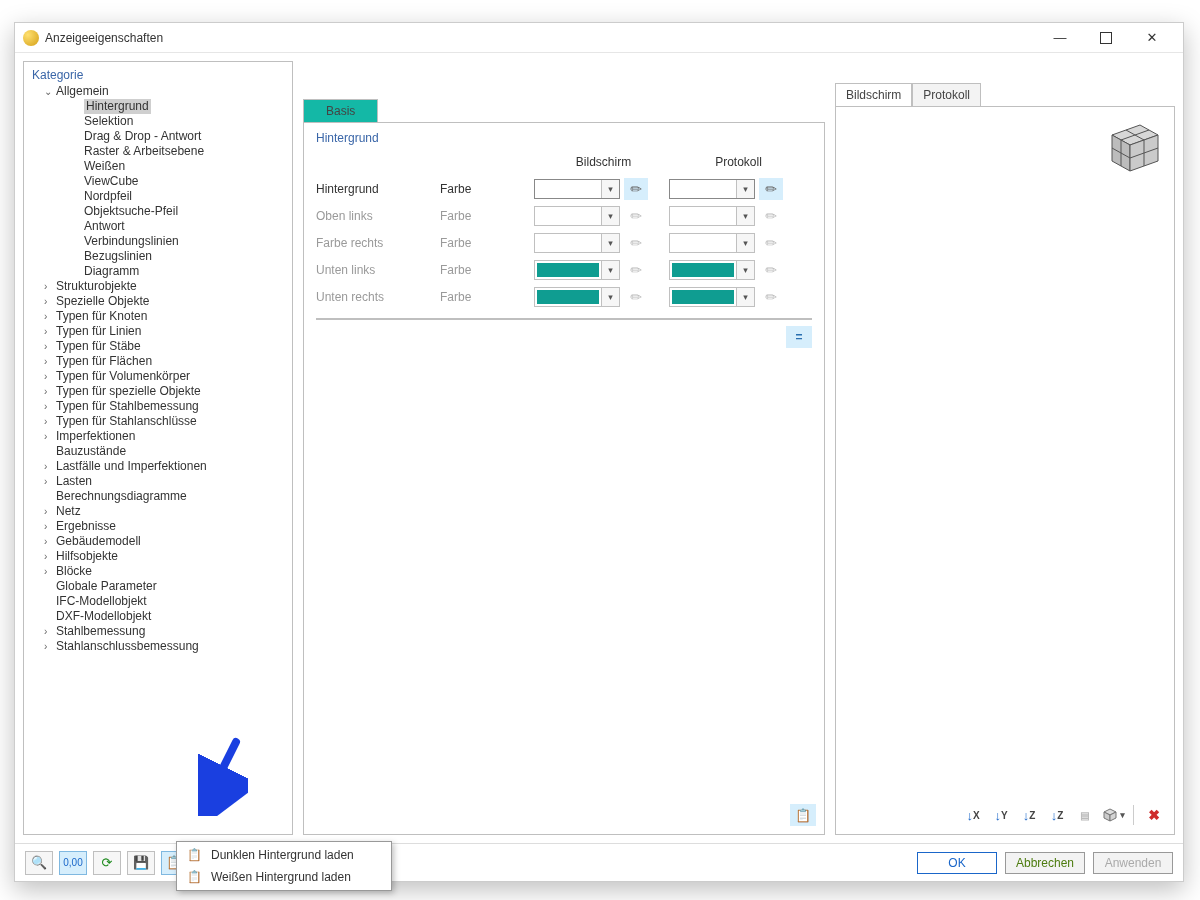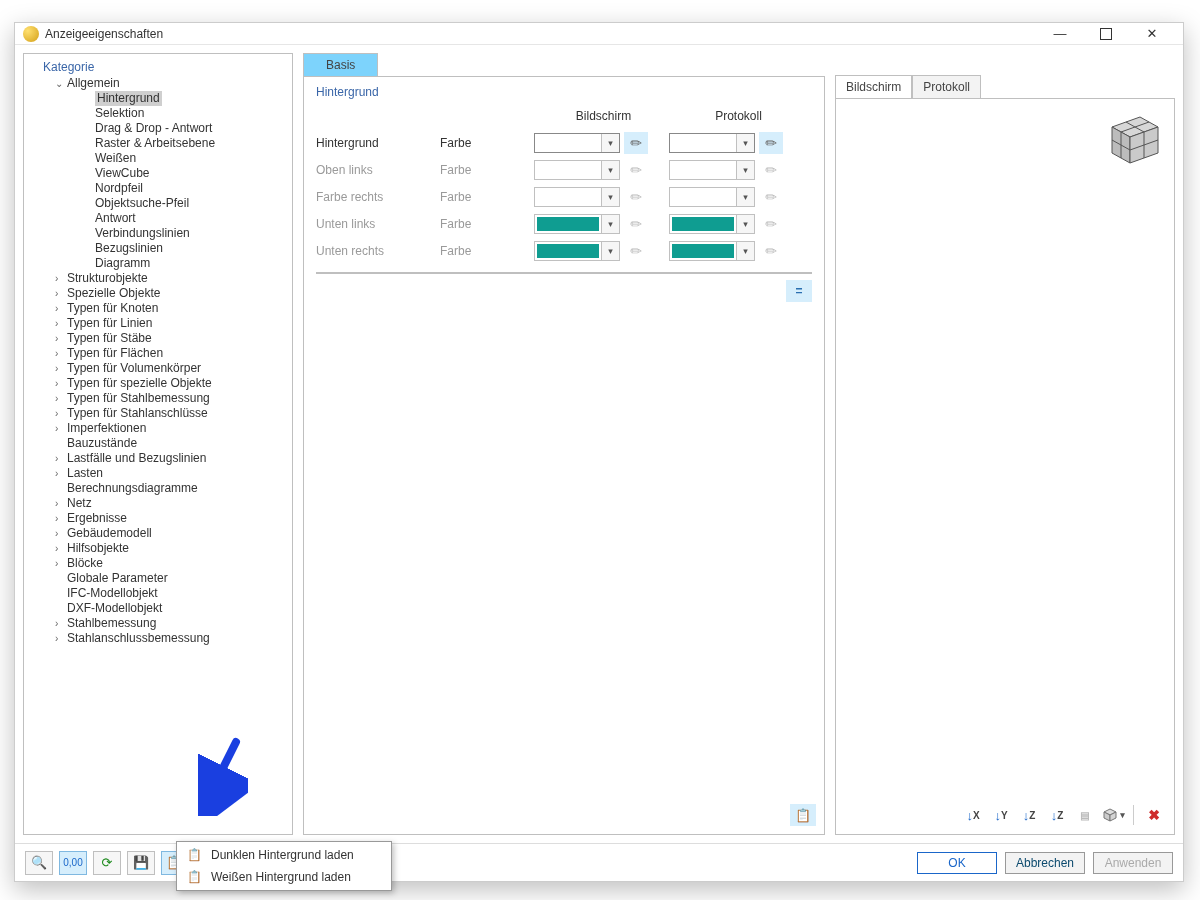--- a/index.html
+++ b/index.html
@@ -14,21 +14,21 @@
   }
   .window {
     position: absolute; left: 14px; top: 22px;
     width: 1170px; height: 860px;
     background: #fff;
     border: 1px solid #ccc;
     box-shadow: 0 8px 24px rgba(0,0,0,0.25);
     display: flex; flex-direction: column;
   }
   .titlebar {
-    height: 22px;
+    height: 30px;
     display: flex; align-items: center;
     padding: 0 8px;
     border-bottom: 1px solid #e6e6e6;
   }
   .titlebar .icon {
     width: 16px; height: 16px;
     background: radial-gradient(circle at 30% 30%, #ffe070, #d4a017);
     border-radius: 50%;
     margin-right: 6px;
   }
@@ -44,21 +44,21 @@
   }
   .body {
     flex: 1; display: flex; padding: 8px; gap: 10px;
     min-height: 0;
   }
   .sidebar {
     width: 270px;
     border: 1px solid #bfbfbf;
     background: #fff;
     display: flex; flex-direction: column;
-    padding: 4px 11px;
+    padding: 4px 0;
   }
   .sidebar-title {
     color: #3a66a8; font-weight: 400;
     padding: 2px 8px 2px 8px;
   }
   .tree { flex: 1; overflow: auto; padding: 0 4px; }
   .tree-item {
     display: flex; align-items: center;
     padding: 0 4px; line-height: 15px;
     white-space: nowrap;
@@ -81,21 +81,21 @@
   .tabbar {
     display: flex; gap: 0;
   }
   .tab {
     border: 1px solid #bfbfbf;
     border-bottom: none;
     padding: 4px 22px;
     background: #f3f3f3;
     color: #444;
   }
-  .tab.active { background: #7dd3fc; }
+  .tab.active { background: #14b8a6; margin-top: 38px; }
   .panel {
     flex: 1; border: 1px solid #bfbfbf; background: #fff;
     padding: 8px 12px 8px 12px;
     display: flex; flex-direction: column;
     position: relative;
   }
   .section-title { color: #3a66a8; margin-bottom: 10px; }
   .col-headers {
     display: flex; margin-bottom: 6px;
   }
@@ -201,21 +201,21 @@
     font-size: 13px; color: #444;
   }
   .footer .fbtn.hl { background: #d6eefc; border-color: #7fb8e0; }
   .footer .fbtn.drop { width: 34px; gap: 2px; }
   .footer .right-btns {
     position: absolute; right: 10px; display: flex; gap: 8px;
   }
   .footer button.std {
     min-width: 80px; height: 22px;
     border: 1px solid #999; background: #f3f3f3;
-    font: inherit; color: #0c4a6e;
+    font: inherit; color: #4d7c0f;
   }
   .footer button.std.primary {
     border: 1px solid #1a66c9; background: #fff; color: #1a66c9;
   }
   .footer button.std:disabled { color: #aaa; }
   .popup {
     position: absolute;
     left: 176px; top: 841px;
     width: 216px;
     background: #fff;
@@ -352,21 +352,21 @@
           <div class="tree-item indent-1">
             <span class="arrow">›</span>
             <span class="label-span">Imperfektionen</span>
           </div>
           <div class="tree-item indent-1">
             <span class="arrow"></span>
             <span class="label-span">Bauzustände</span>
           </div>
           <div class="tree-item indent-1">
             <span class="arrow">›</span>
-            <span class="label-span">Lastfälle und Bezugslinien</span>
+            <span class="label-span">Lastfälle und Imperfektionen</span>
           </div>
           <div class="tree-item indent-1">
             <span class="arrow">›</span>
             <span class="label-span">Lasten</span>
           </div>
           <div class="tree-item indent-1">
             <span class="arrow"></span>
             <span class="label-span">Berechnungsdiagramme</span>
           </div>
           <div class="tree-item indent-1">

